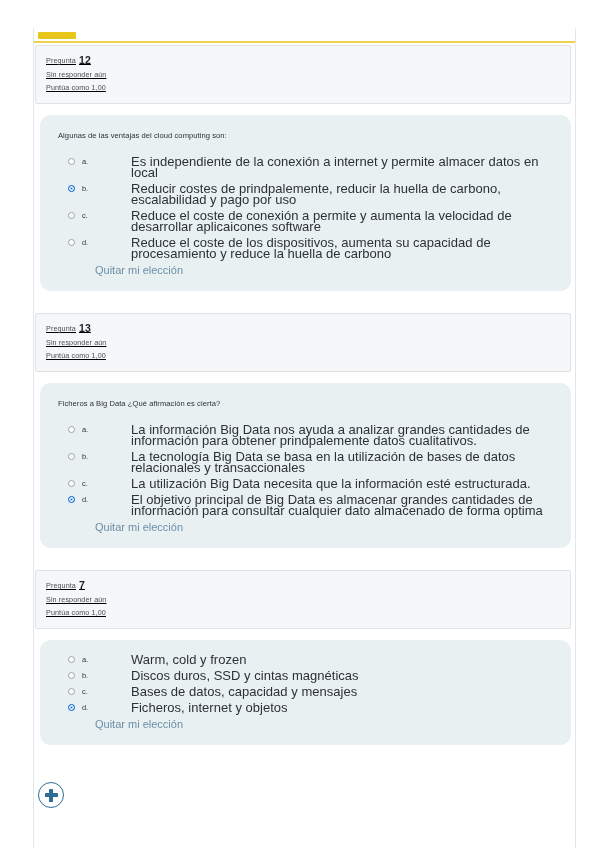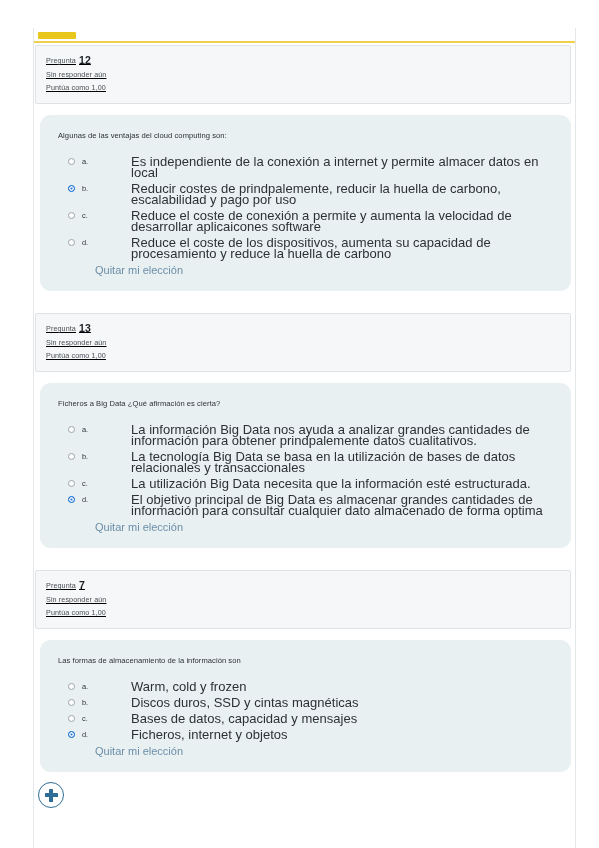--- a/index.html
+++ b/index.html
@@ -245,21 +245,20 @@
           </div>
           <a class="clear-link">Quitar mi elección</a>
         </div>
       </div>
       <div class="q-info">
         <div class="line q-num-row"><span>Pregunta</span><span class="q-num">7</span></div>
         <div class="line">Sin responder aún</div>
         <div class="line">Puntúa como 1,00</div>
       </div>
       <div class="q-body">
-        <div class="q-text">Las formas de almacenamiento de la información son</div>
         <div class="options">
           <div class="option">
             <span class="radio"></span>
             <span class="opt-letter">a.</span>
             <span class="opt-text">Warm, cold y frozen</span>
           </div>
           <div class="option">
             <span class="radio"></span>
             <span class="opt-letter">b.</span>
             <span class="opt-text">Discos duros, SSD y cintas magnéticas</span>

